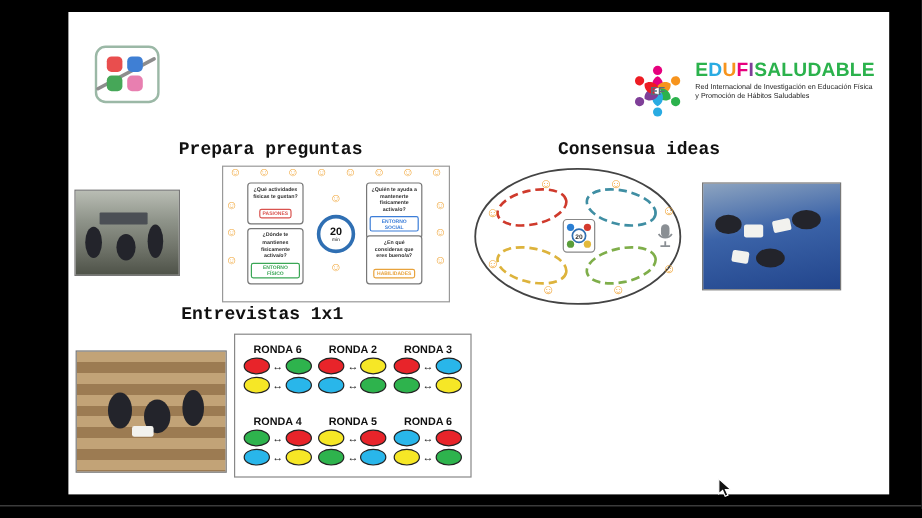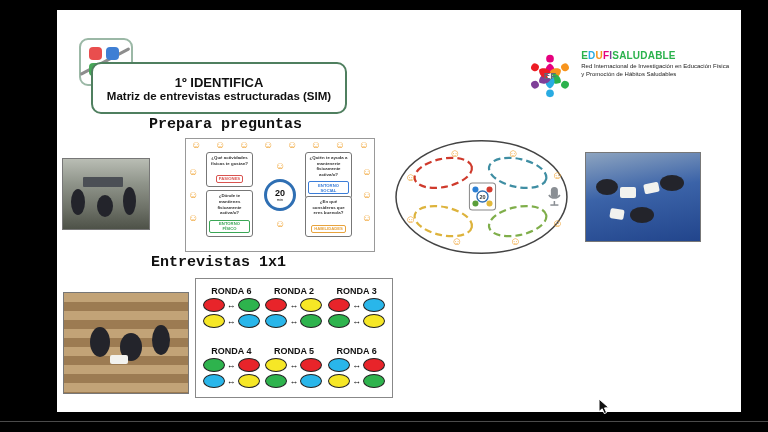--- a/index.html
+++ b/index.html
@@ -18,21 +18,21 @@
   .pencil{position:absolute;left:-4px;top:20px;width:56px;height:3px;background:#8d8d8d;
           transform:rotate(-28deg);border-radius:2px;}
   .title-box{position:absolute;left:34px;top:52px;width:252px;height:48px;border:2px solid #4f7f5f;
              border-radius:10px;background:#fff;display:flex;flex-direction:column;align-items:center;
              justify-content:center;z-index:2;}
   .t1{font-size:13px;font-weight:700;}
   .t2{font-size:11.5px;font-weight:700;}
 
   .brand{position:absolute;right:12px;top:40px;display:flex;align-items:flex-start;gap:5px;}
   .brand-text{display:flex;flex-direction:column;}
-  .wordmark{font-size:10px;font-weight:800;letter-spacing:.2px;white-space:nowrap;}
+  .wordmark{font-size:16px;font-weight:800;letter-spacing:.2px;white-space:nowrap;}
   .tagline{font-size:6px;color:#222;line-height:1.3;margin-top:2px;}
 
   
   .sec-h{position:absolute;font-size:15px;font-weight:700;font-family:Liberation Mono, monospace;}
   #h-prepara{left:92px;top:106px;}
   #h-consensua{left:408px;top:106px;}
   #h-entrevistas{left:94px;top:244px;}
 
   
   .photo{position:absolute;overflow:hidden;border:1px solid #777;}
@@ -91,24 +91,20 @@
 <div class="stage">
   <div class="slide">
 
     <div class="puzzle-box">
       <div class="pencil"></div>
       <div class="pz pz1"></div>
       <div class="pz pz2"></div>
       <div class="pz pz3"></div>
       <div class="pz pz4"></div>
     </div>
-    <div class="title-box">
-      <div class="t1">1º IDENTIFICA</div>
-      <div class="t2">Matriz de entrevistas estructuradas (SIM)</div>
-    </div>
 
     <div class="brand">
       <svg width="52" height="52" viewBox="0 0 54 54">
         <g transform="rotate(0 27 27)">
             <circle cx="27" cy="9" r="4" fill="#e6007e"></circle>
             <path d="M27 14 C22 16 21 23 24 26 L27 23 L30 26 C33 23 32 16 27 14 Z" fill="#e6007e"></path>
           </g>
         <g transform="rotate(60 27 27)">
             <circle cx="27" cy="9" r="4" fill="#f7941d"></circle>
             <path d="M27 14 C22 16 21 23 24 26 L27 23 L30 26 C33 23 32 16 27 14 Z" fill="#f7941d"></path>
@@ -134,20 +130,21 @@
       <div class="brand-text">
         <div class="wordmark" id="wordmark"><span style="color: rgb(43, 178, 76);">E</span><span style="color: rgb(41, 171, 226);">D</span><span style="color: rgb(247, 148, 29);">U</span><span style="color: rgb(230, 0, 126);">F</span><span style="color: rgb(127, 63, 152);">I</span><span style="color: rgb(43, 178, 76);">S</span><span style="color: rgb(43, 178, 76);">A</span><span style="color: rgb(43, 178, 76);">L</span><span style="color: rgb(43, 178, 76);">U</span><span style="color: rgb(43, 178, 76);">D</span><span style="color: rgb(43, 178, 76);">A</span><span style="color: rgb(43, 178, 76);">B</span><span style="color: rgb(43, 178, 76);">L</span><span style="color: rgb(43, 178, 76);">E</span></div>
         <div class="tagline">
           <div>Red Internacional de Investigación en Educación Física</div>
           <div>y Promoción de Hábitos Saludables</div>
         </div>
       </div>
     </div>
 
     <div class="sec-h" id="h-prepara">Prepara preguntas</div>
+    <div class="sec-h" id="h-consensua">Consensua ideas</div>
     <div class="sec-h" id="h-entrevistas">Entrevistas 1x1</div>
 
     <div class="photo" id="photo1">
       <div class="blob" style="left:8px;top:30px;width:14px;height:26px;"></div>
       <div class="blob" style="left:34px;top:36px;width:16px;height:22px;"></div>
       <div class="blob" style="left:60px;top:28px;width:13px;height:28px;"></div>
       <div class="paper" style="left:20px;top:18px;width:40px;height:10px;background:#4b4f55;border-radius:1px;"></div>
     </div>
 
     <div id="matrix">

